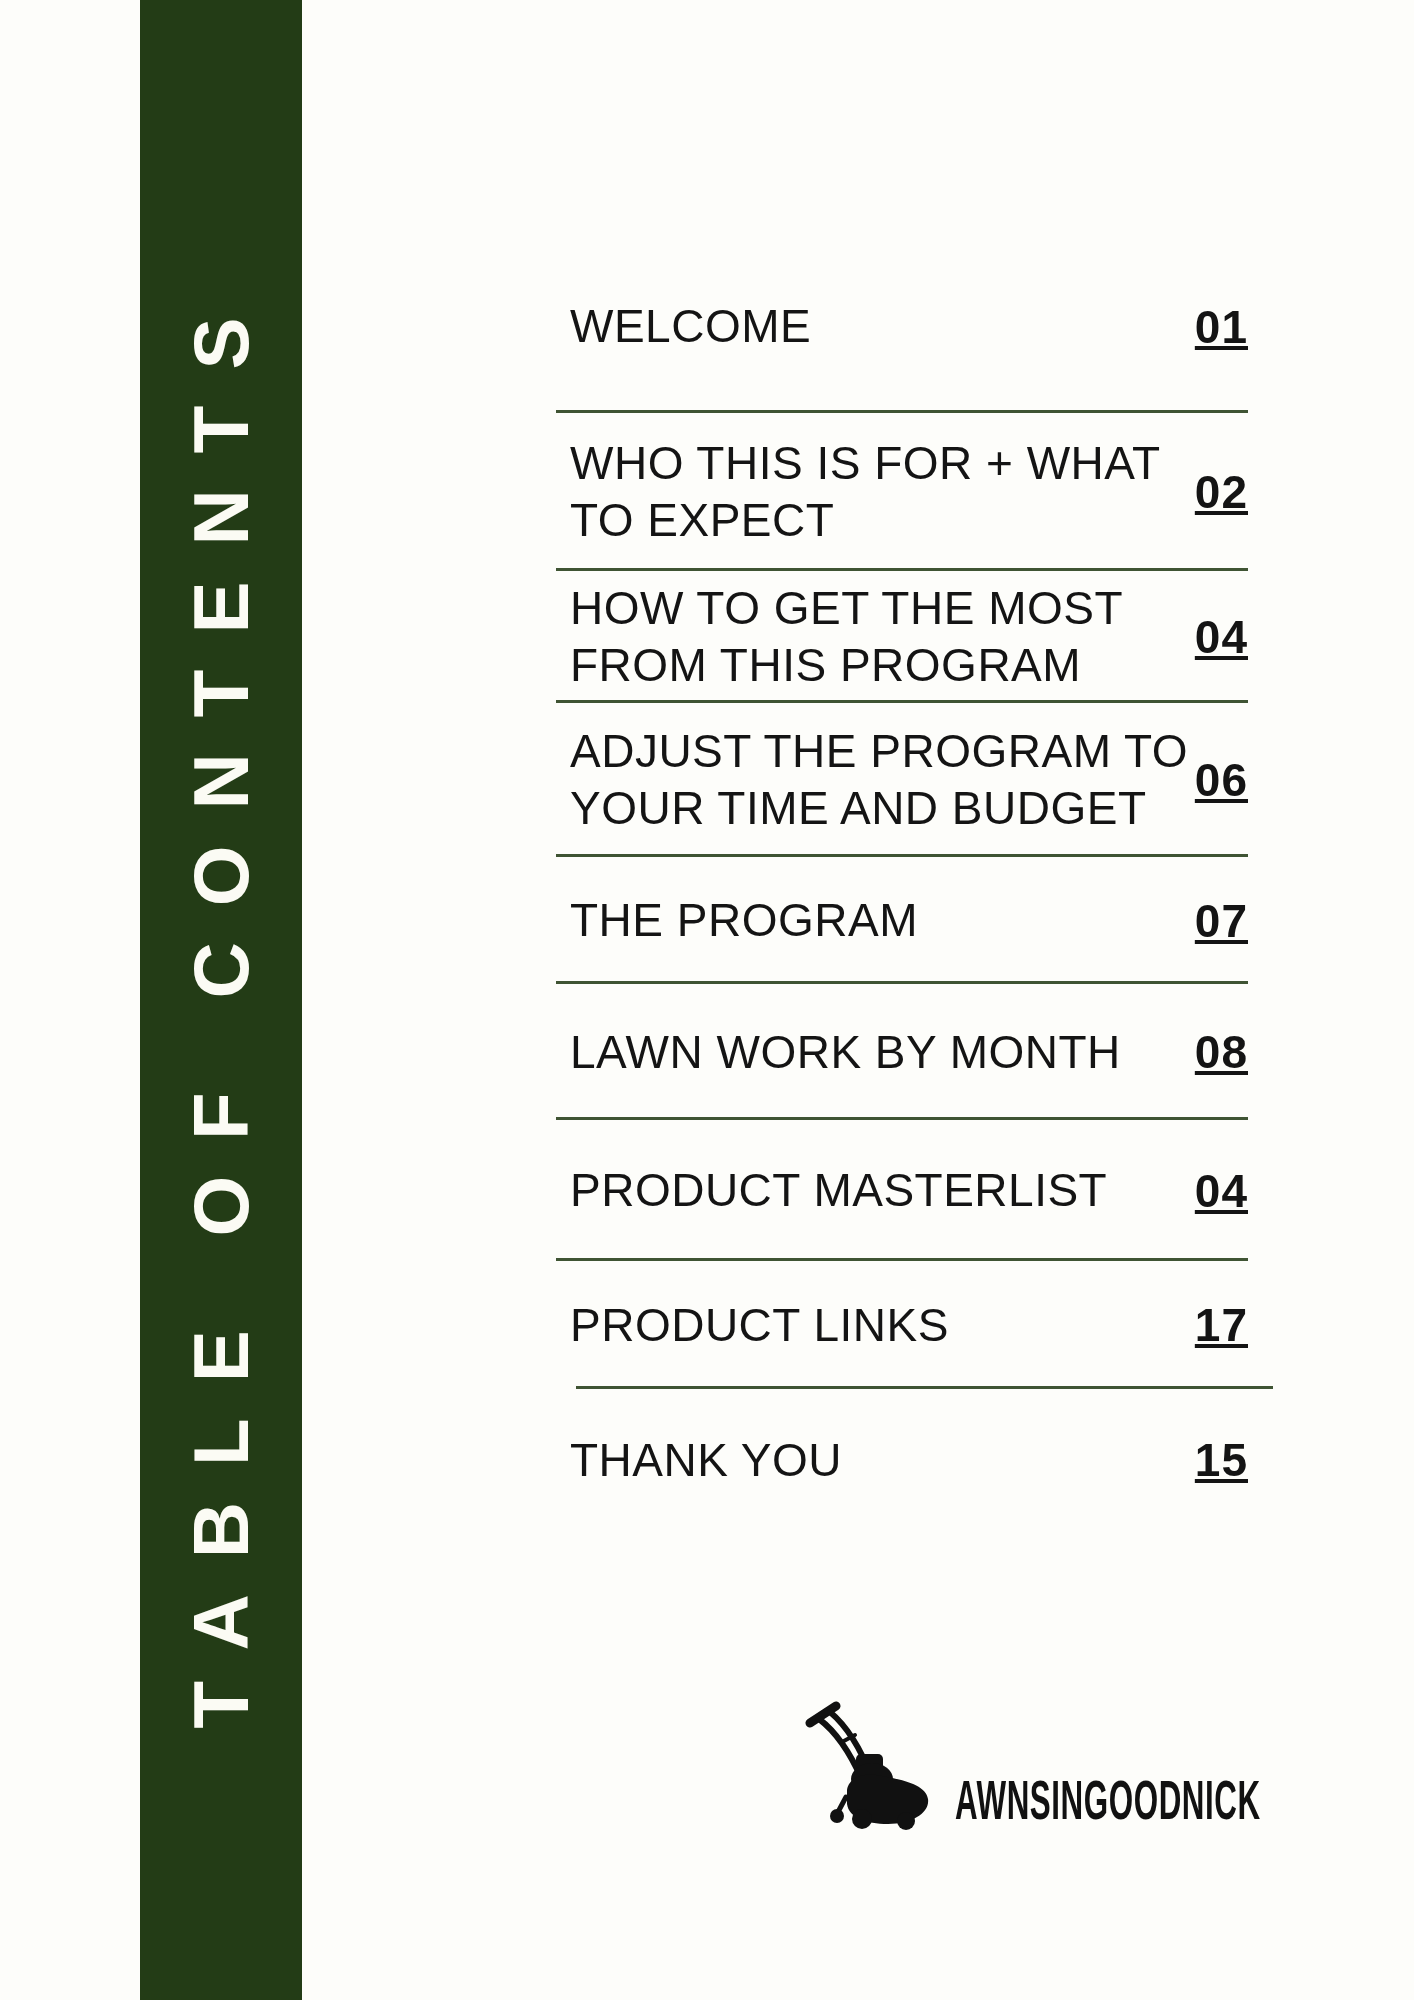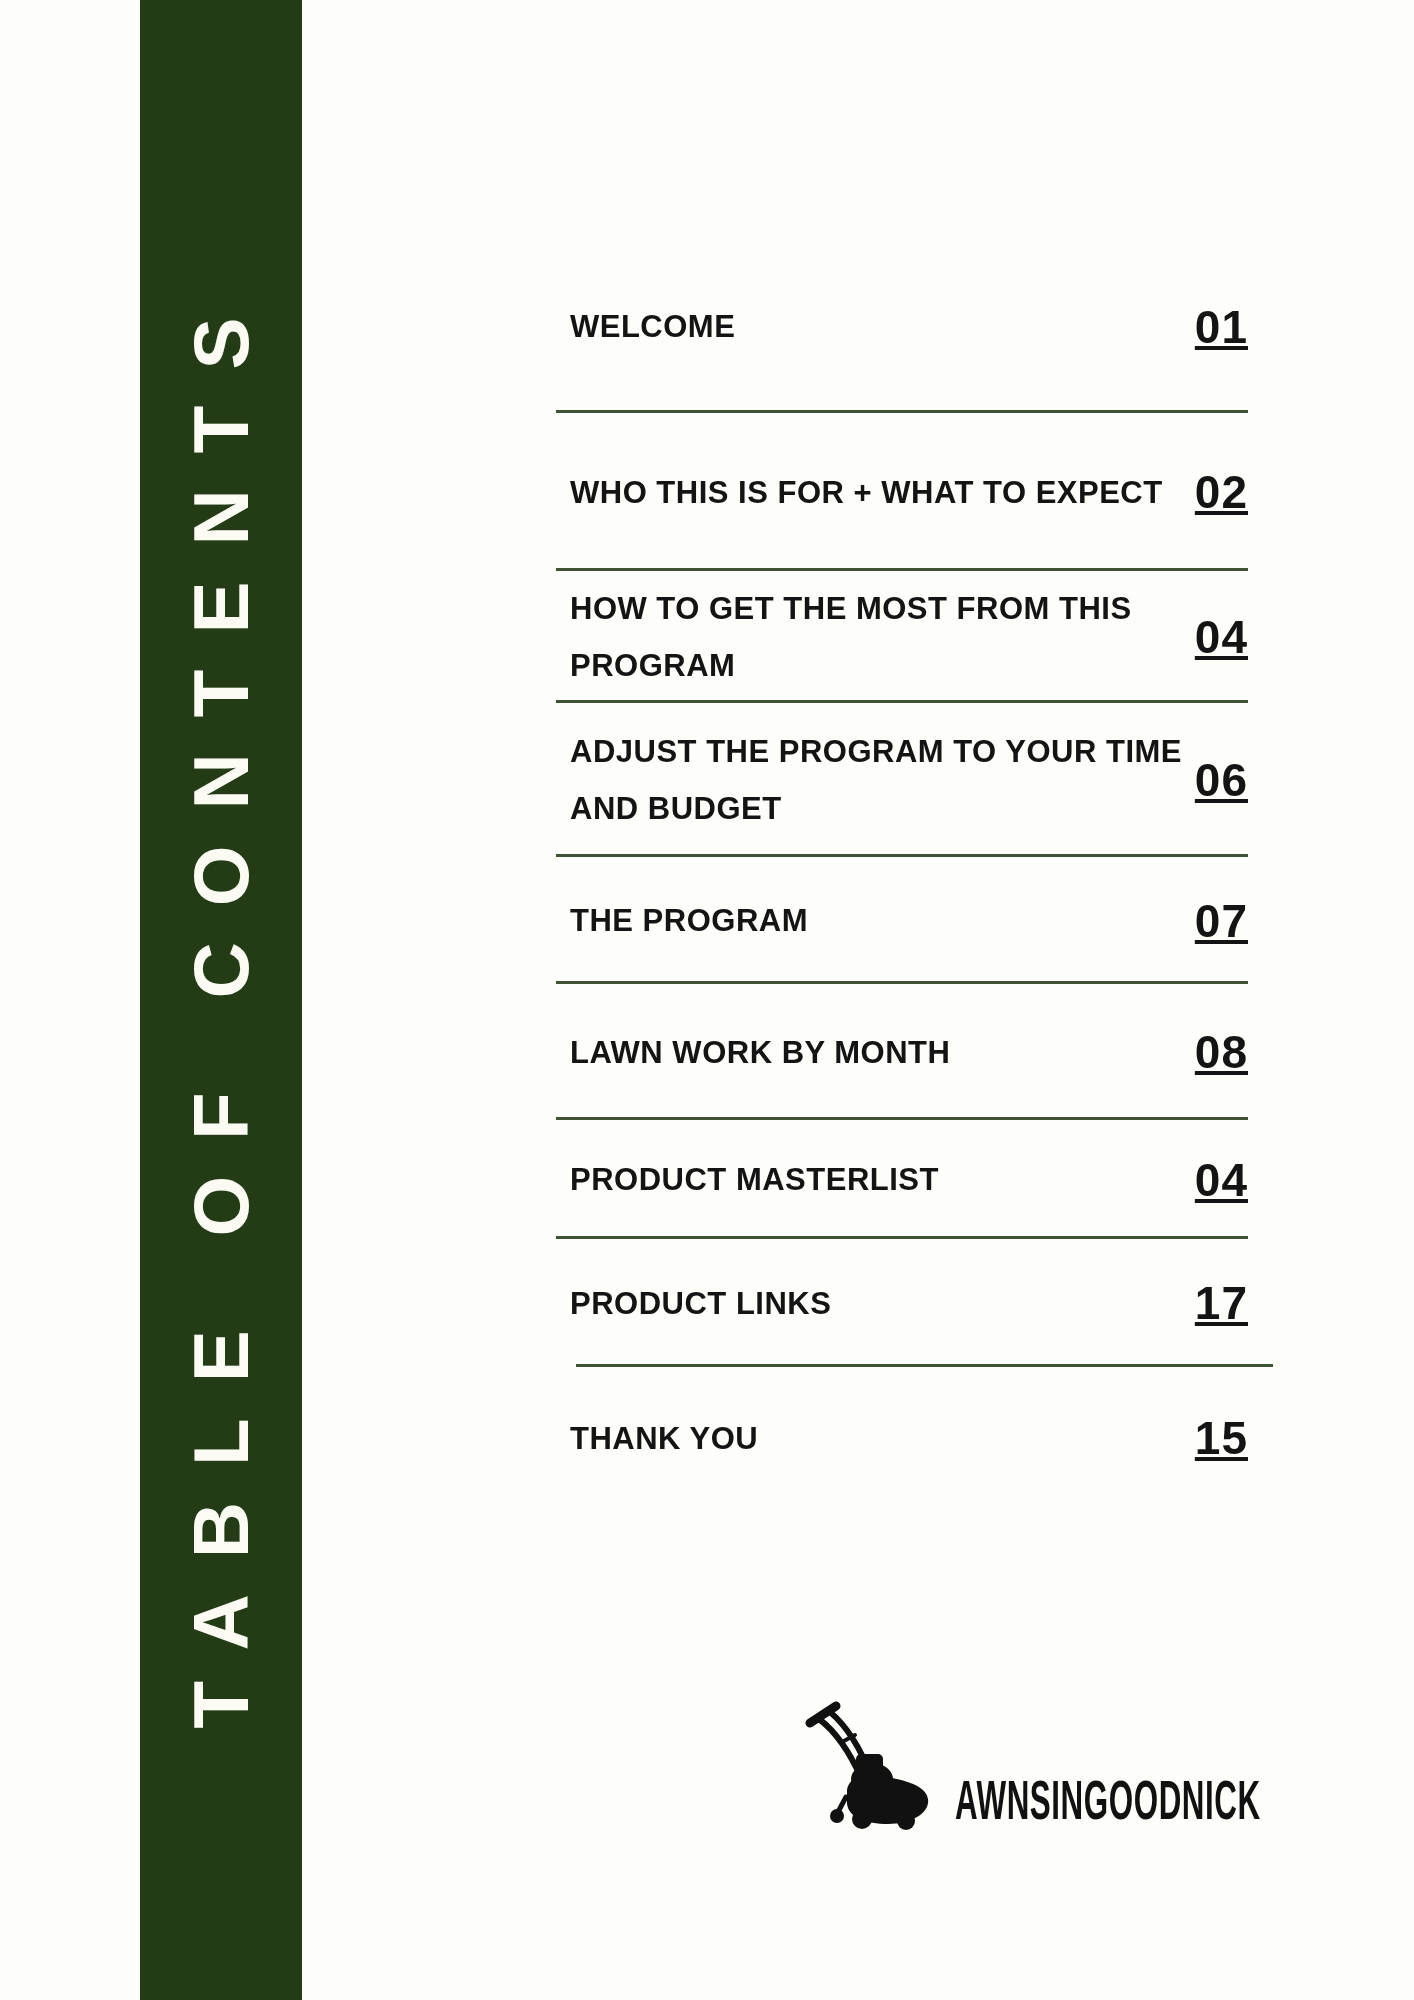--- a/index.html
+++ b/index.html
@@ -39,25 +39,25 @@
     padding-left:14px;
   }
   .toc-row::after{
     content:"";position:absolute;left:0;right:0;bottom:0;height:3px;
     background:var(--divider-green);
   }
   .toc-row.row-8::after{left:20px;right:-25px;}
   .toc-row.row-9::after{display:none;}
   .row-1{height:173px}.row-2{height:158px}.row-3{height:132px}
   .row-4{height:154px}.row-5{height:127px}.row-6{height:136px}
-  .row-7{height:119px}.row-8{height:128px}.row-9{height:142px}
+  .row-7{height:141px}.row-8{height:128px}.row-9{height:142px}
 
   .toc-title{
     max-width:655px;
-    font-size:31px;font-weight:700;line-height:57px;letter-spacing:.5px;
+    font-size:46px;font-weight:400;line-height:57px;letter-spacing:.5px;
   }
   .toc-page{
     font-size:46px;font-weight:700;letter-spacing:1px;
     flex:0 0 auto;
     text-decoration:underline;
   }
 
   
   .brand{
     position:absolute;left:805px;top:1700px;width:480px;height:145px;

